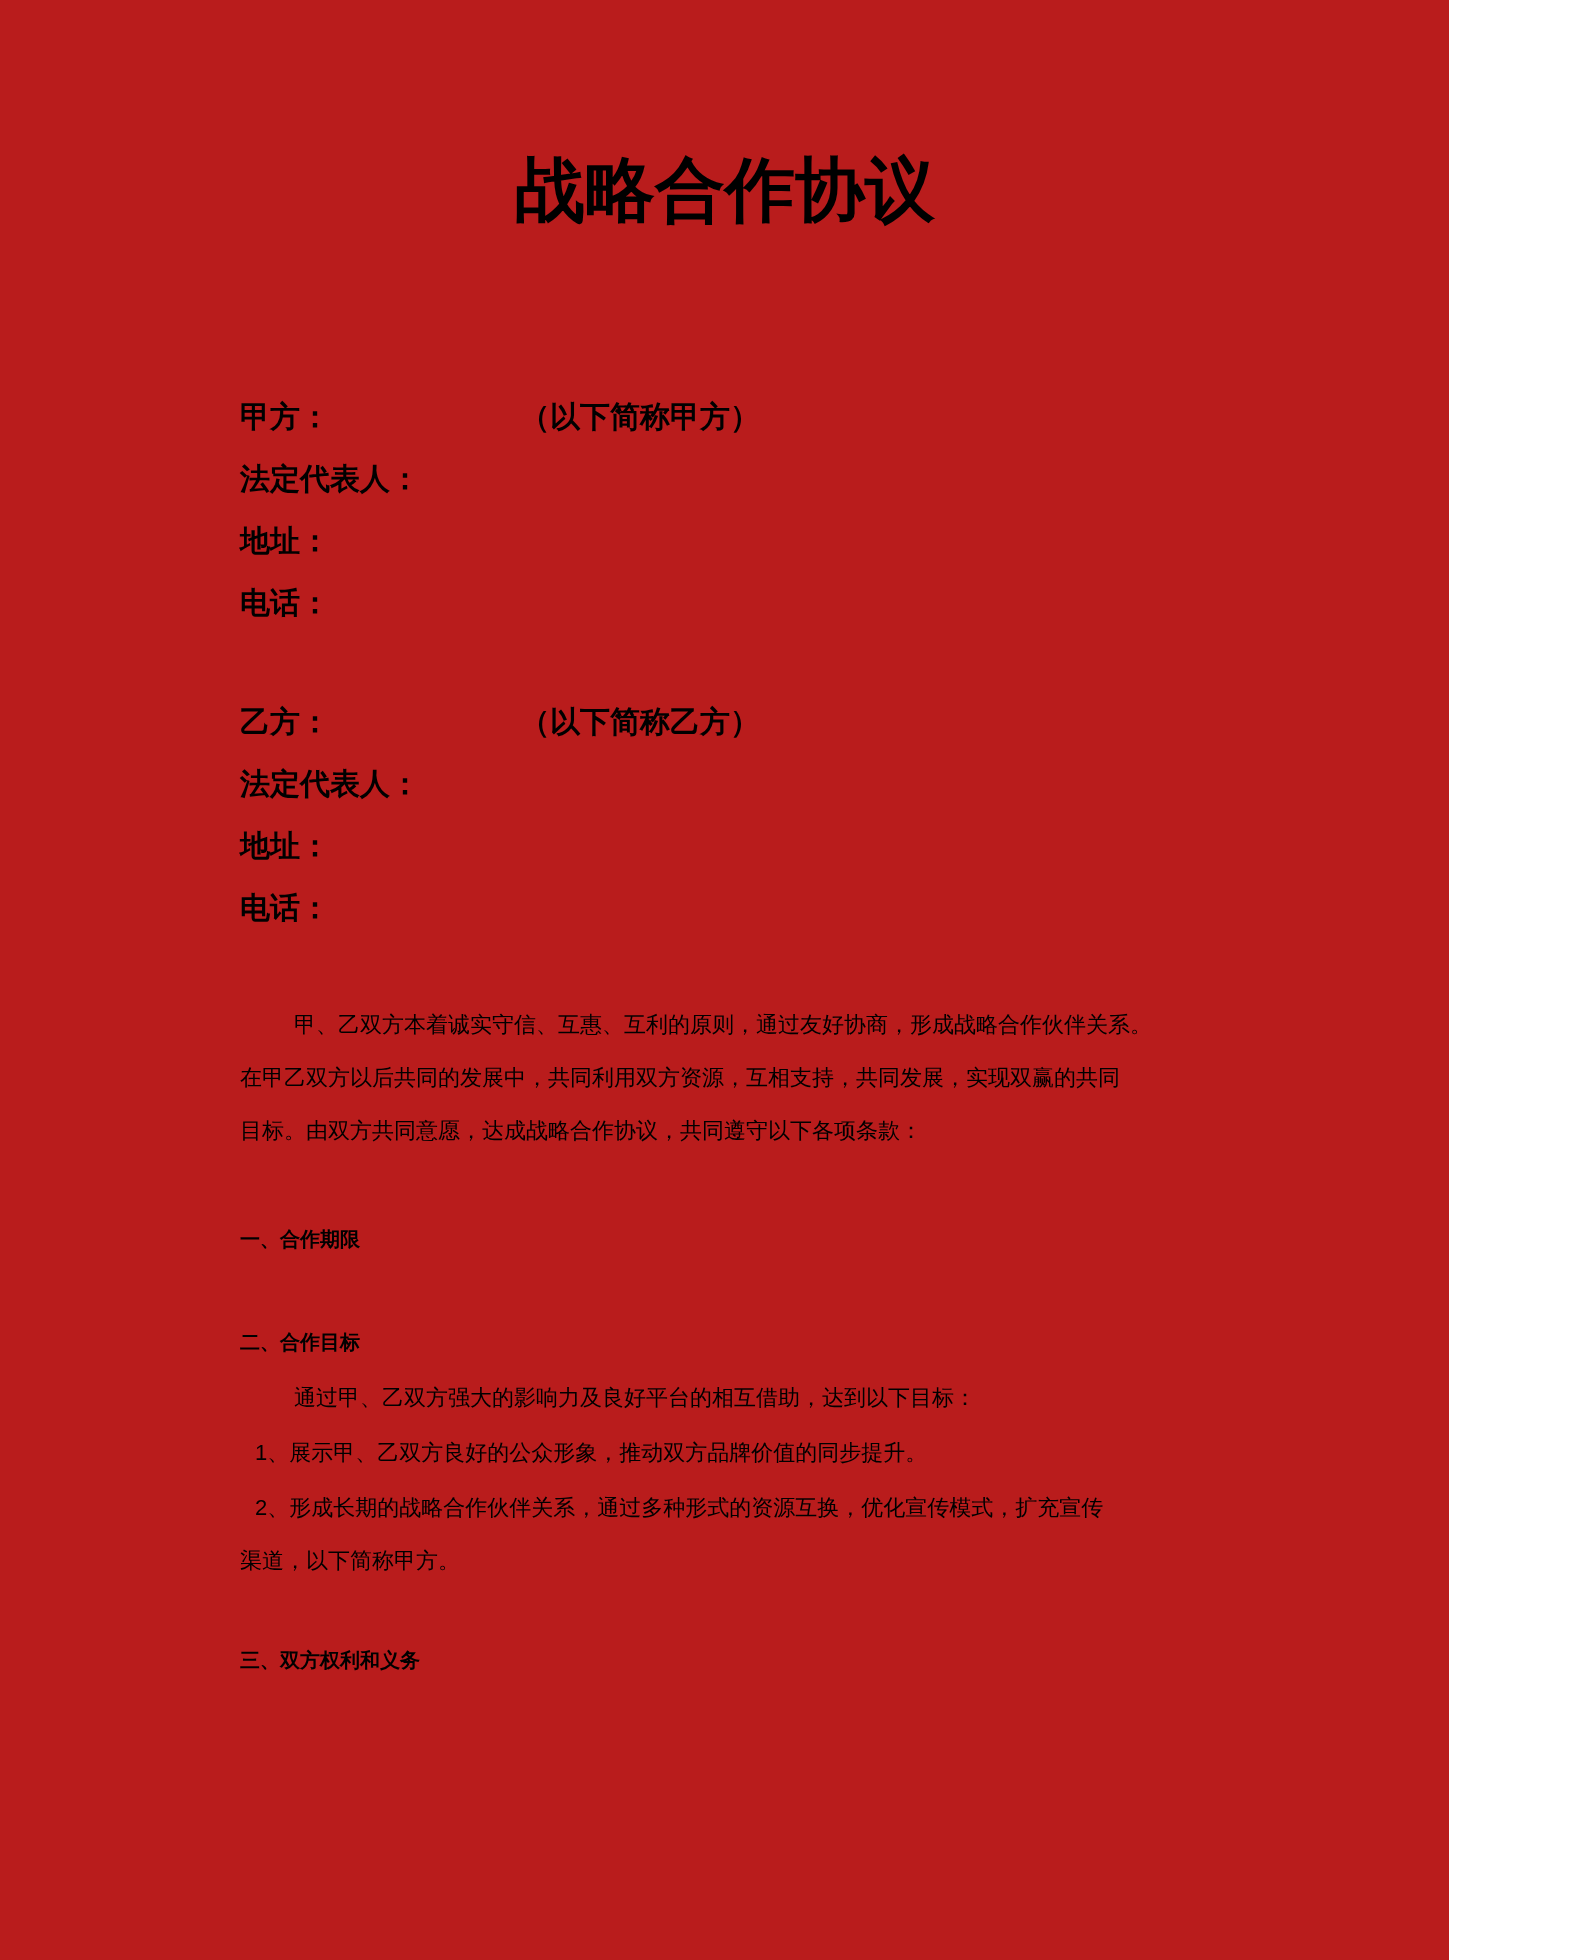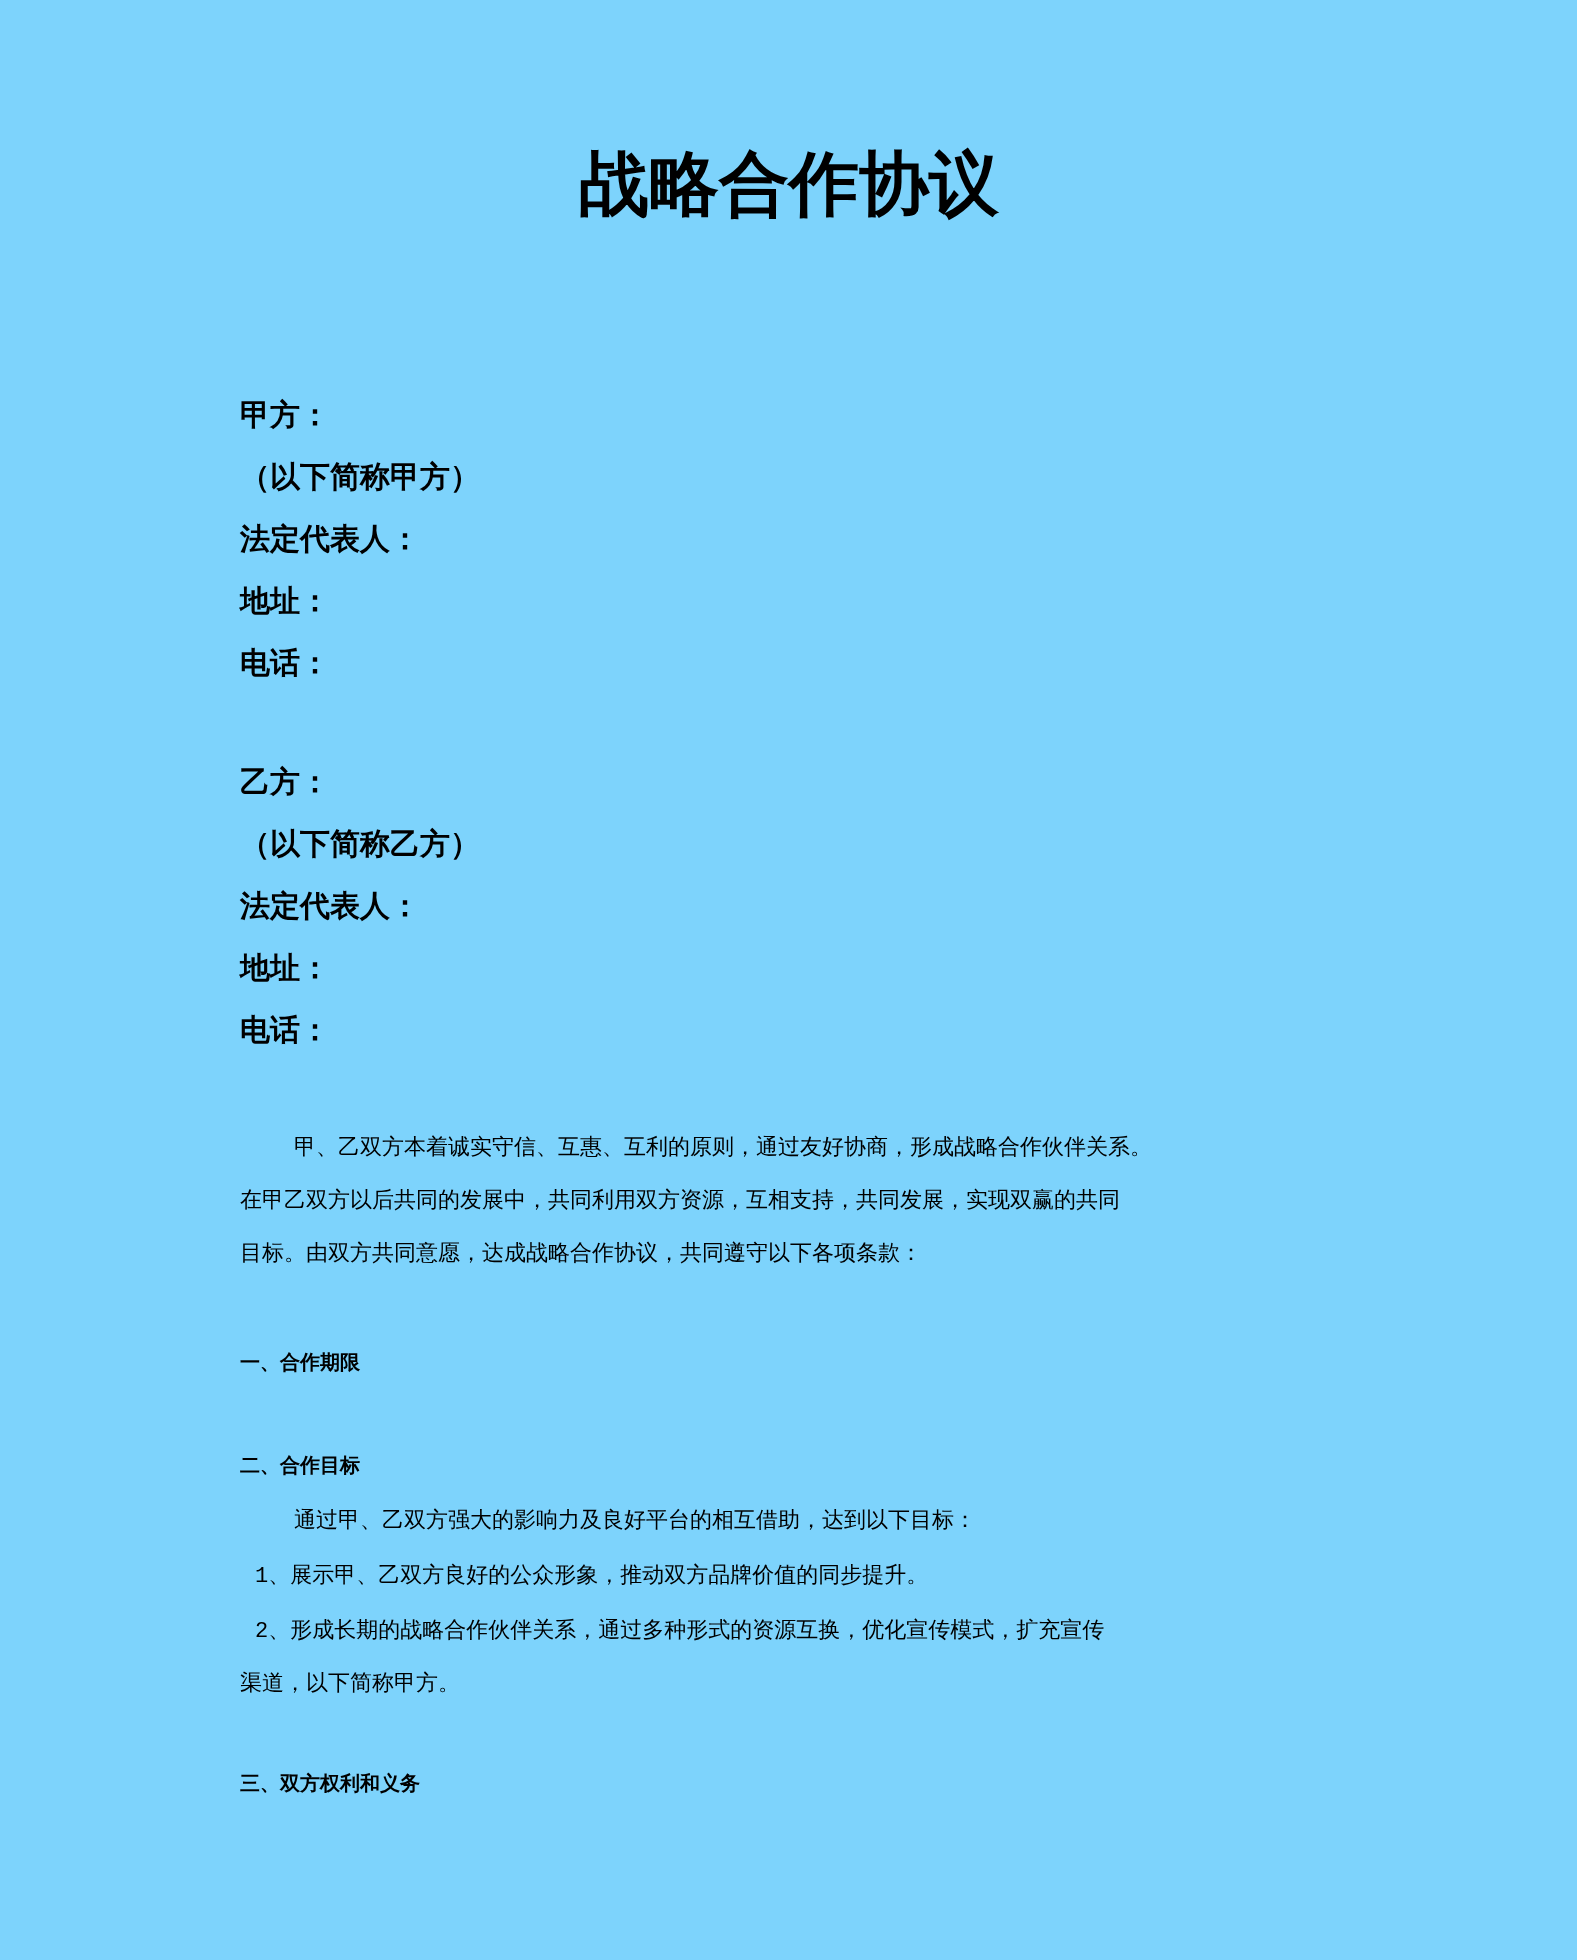--- a/index.html
+++ b/index.html
@@ -1,22 +1,22 @@
 <!DOCTYPE html>
 <html><head>
 <meta charset="utf-8">
 <style>
   html, body { margin: 0; padding: 0; background: #ffffff; }
   .page {
     position: relative;
-    width: 1577px;
+    width: 1449px;
     height: 1960px;
-    background: #7dd3fc;
+    background: #b91c1c;
     color: #000000;
-    font-family: Liberation Mono, monospace;
+    font-family: Liberation Sans, sans-serif;
     overflow: hidden;
   }
   .content {
     margin-left: 240px;
     margin-right: 239px; 
   }
   .title {
     margin: 0;
     padding-top: 148px;
     text-align: center;
@@ -26,21 +26,20 @@
     letter-spacing: 0px;
   }
   .party-block { margin: 0; }
   .party-a { margin-top: 154px; }
   .party-b { margin-top: 57px; }
   .party-row {
     font-size: 30px;
     font-weight: 700;
     line-height: 62px;
     white-space: nowrap;
-    flex-direction: column;
   }
   .name-row { display: flex; }
   .party-label { flex: 0 0 auto; width: 280px; }
   .party-alias { flex: 0 0 auto; }
   .body-para {
     margin: 0;
     font-size: 22px;
     line-height: 53px;
     font-weight: 400;
   }

